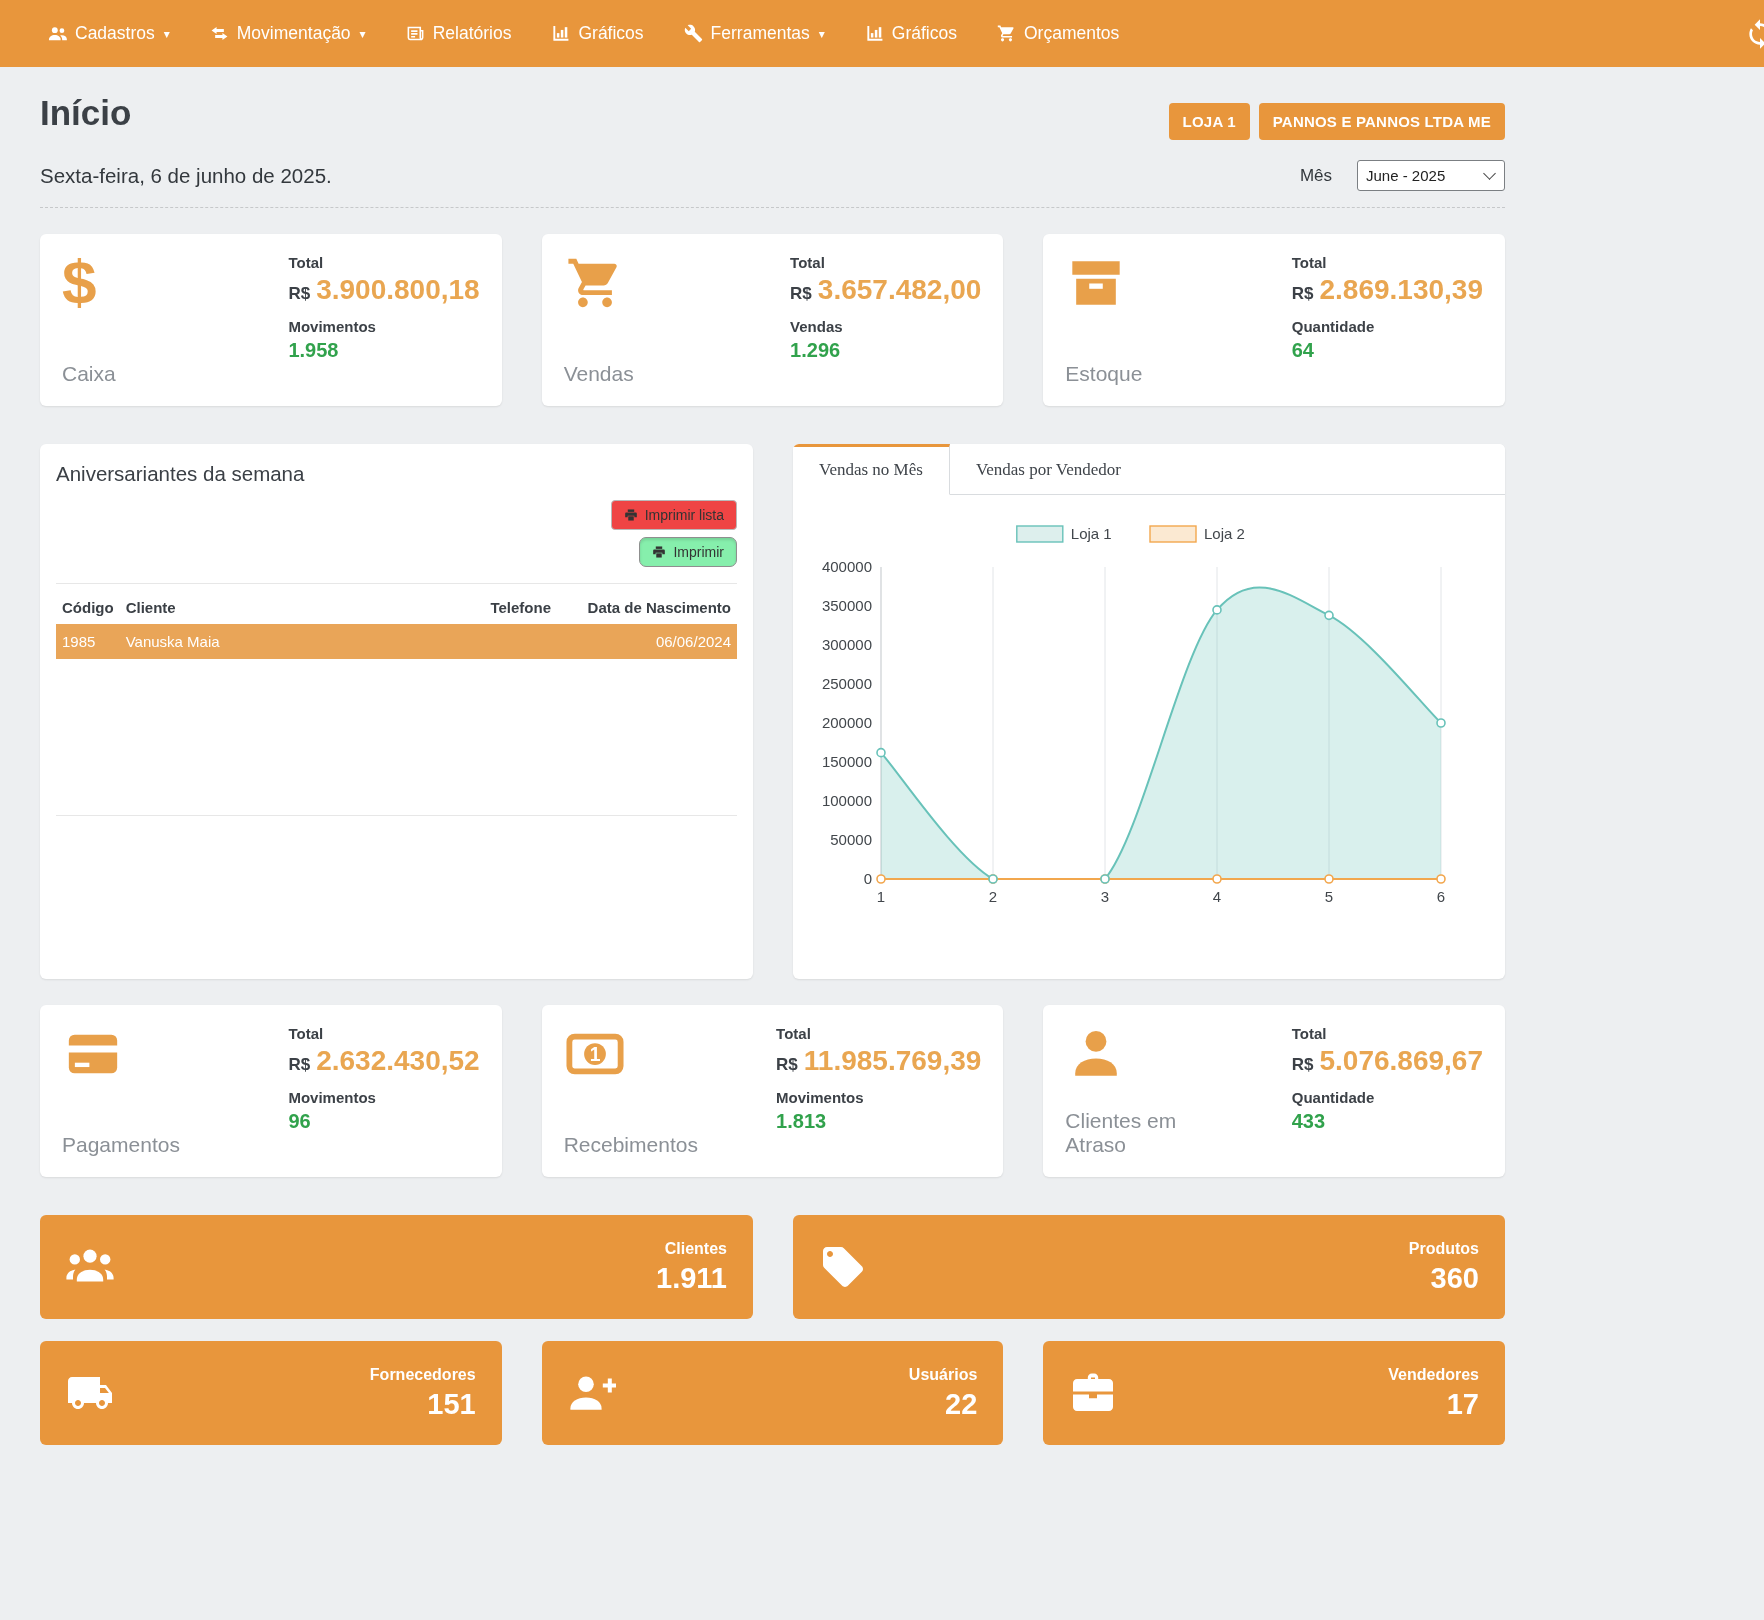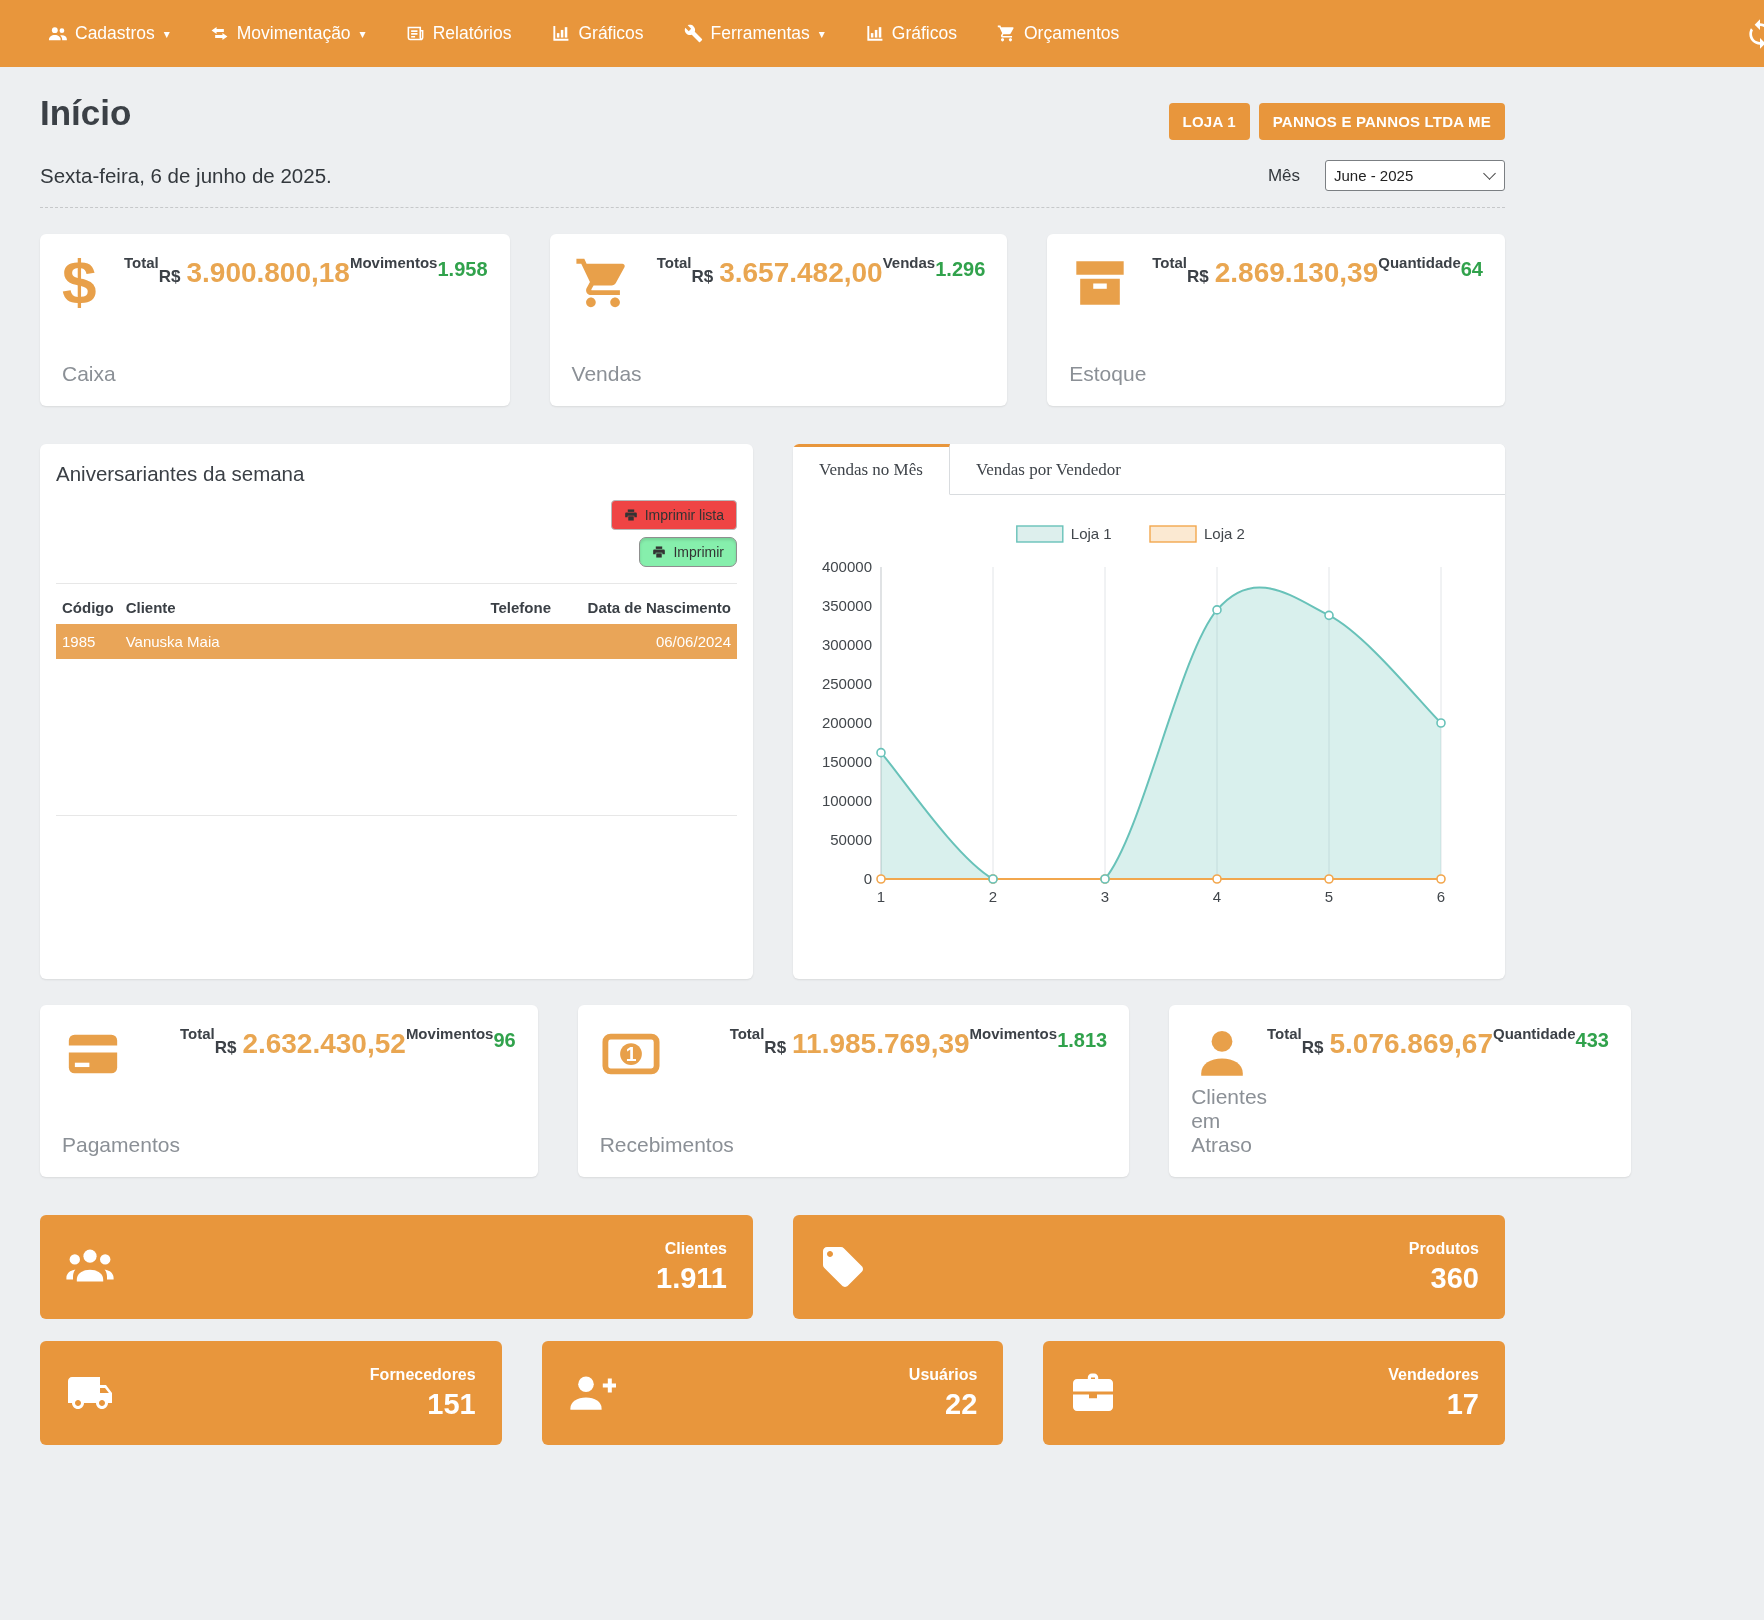--- a/index.html
+++ b/index.html
@@ -20,32 +20,32 @@
   
   .title-row { display:flex; justify-content:space-between; align-items:flex-start; margin-top:26px; }
   .page-title { font-size:35px; font-weight:600; color:#3b4046; }
   .hdr-buttons { display:flex; gap:9px; margin-top:10px; }
   .hdr-btn { background:#e8963c; color:#fff; border:none; border-radius:4px; font-weight:700; font-size:15px; padding:10px 14px; font-family:inherit; cursor:pointer; letter-spacing:.2px; }
 
   .date-row { display:flex; justify-content:space-between; align-items:center; margin-top:20px; padding-bottom:16px; border-bottom:1px dashed #c6c8ca; }
   .date-text { font-size:20.5px; color:#33383d; }
   .month { display:flex; align-items:center; gap:25px; font-size:17px; color:#33383d; }
   .selwrap { position:relative; }
-  .selwrap select { appearance:none; -webkit-appearance:none; font-family:inherit; font-size:15px; padding:4px 30px 4px 8px; border:1px solid #7b7f83; border-radius:3px; background:#fff; color:#222; width:180px; height:31px; }
+  .selwrap select { appearance:none; -webkit-appearance:none; font-family:inherit; font-size:15px; padding:4px 30px 4px 8px; border:1px solid #7b7f83; border-radius:3px; background:#fff; color:#222; width:148px; height:31px; }
   .selwrap .chev { position:absolute; right:11px; top:9px; width:9px; height:9px; border-right:1.8px solid #444; border-bottom:1.8px solid #444; transform:rotate(45deg); pointer-events:none; }
 
   
   .cards { display:grid; grid-template-columns:repeat(3,1fr); gap:40px; margin-top:26px; }
   .card { background:#fff; border-radius:6px; box-shadow:0 1px 2px rgba(0,0,0,.09); padding:20px 22px; height:172px; display:flex; justify-content:space-between; }
   .card-left { display:flex; flex-direction:column; justify-content:space-between; }
   .card-icon { width:62px; height:58px; color:#e8a04a; }
   .card-icon svg { width:100%; height:100%; }
   .dollar-glyph { font-size:62px; font-weight:700; line-height:56px; }
   .card-name { font-size:21px; color:#8b9096; line-height:1.15; max-width:130px; }
-  .card-right { display:flex; }
+  .card-right { display:flex; flex-direction:column; }
   .lbl { font-size:15px; font-weight:700; color:#3c4147; }
   .amount { margin:3px 0 12px; white-space:nowrap; }
   .amount .cur { font-size:17px; font-weight:700; color:#3c4147; margin-right:6px; }
   .amount .val { font-size:28px; font-weight:700; color:#e9a651; }
   .count { font-size:20px; font-weight:700; color:#31a24c; margin-top:4px; }
 
   
   .mid { display:grid; grid-template-columns:713px 712px; gap:40px; margin-top:38px; }
   .panel { background:#fff; border-radius:6px; box-shadow:0 1px 2px rgba(0,0,0,.09); }
   .bday { padding:18px 16px; height:535px; }

